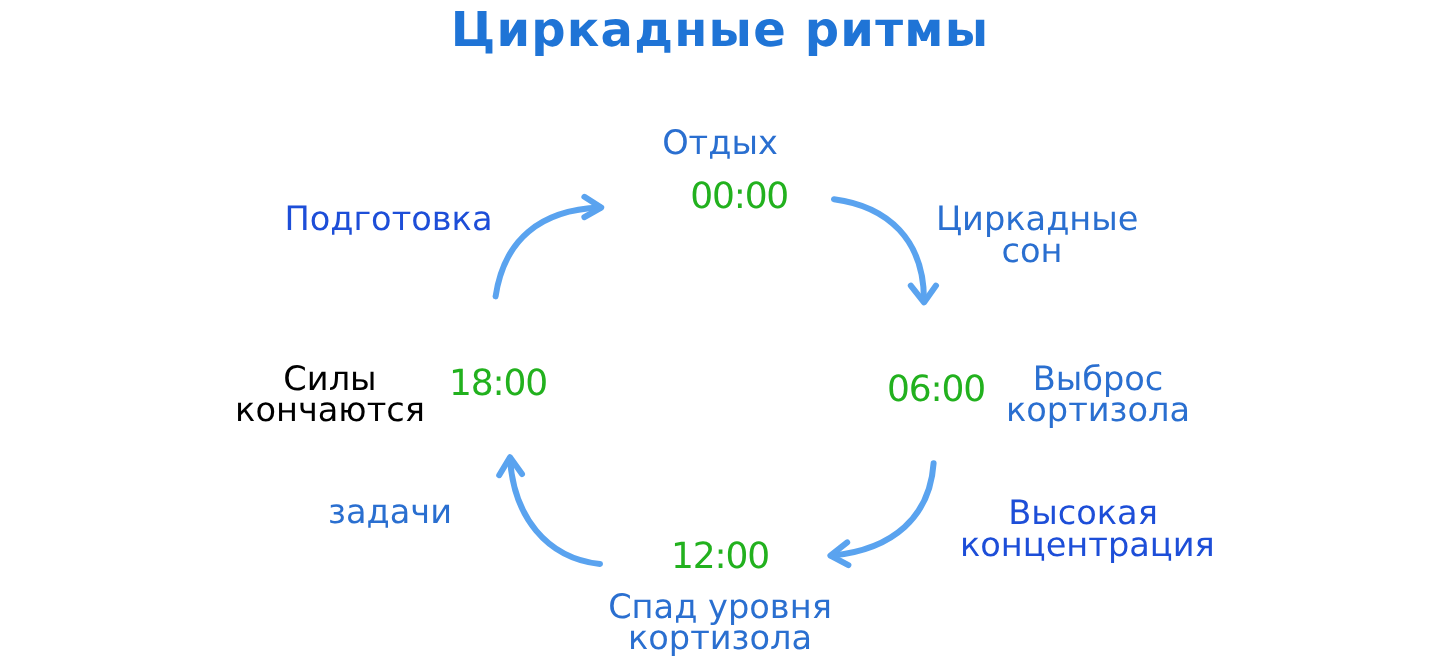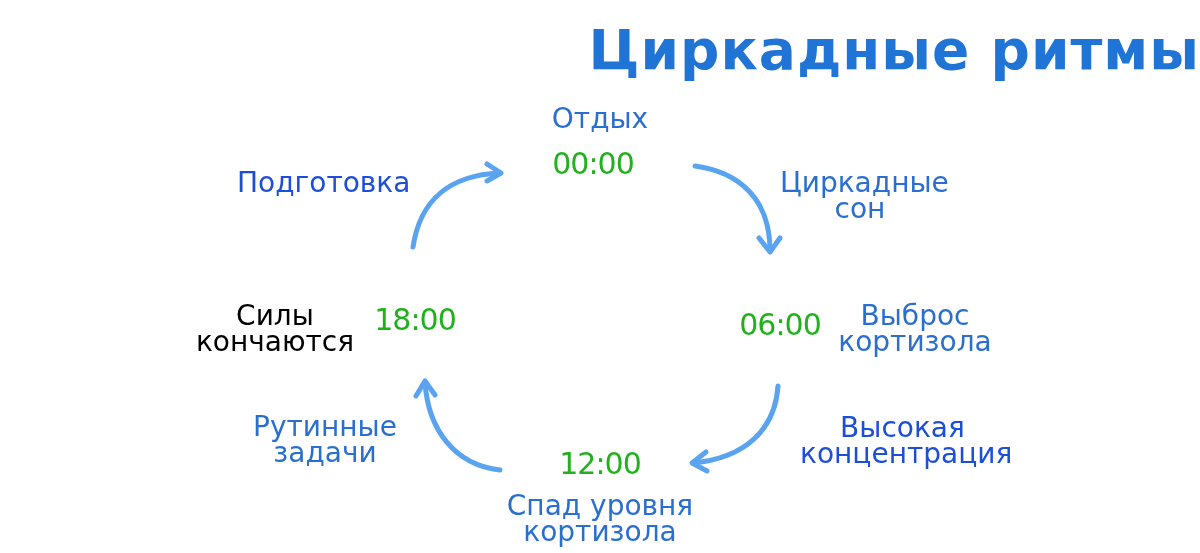--- a/index.html
+++ b/index.html
@@ -1,19 +1,19 @@
 <!DOCTYPE html>
 <html><head>
   <meta charset="utf-8">
   <style>
     html, body { margin: 0; padding: 0; background: #ffffff; }
     body { width: 1200px; height: 553px; position: relative; overflow: hidden;
            font-family: "DejaVu Sans", sans-serif; }
-    .title { position: absolute; left: 0; top: 18px; width: 1200px; text-align: right;
-             font-size: 55px; font-weight: bold; letter-spacing: 1px; }
+    .title { position: absolute; left: 0; top: 2px; width: 1200px; text-align: center;
+             font-size: 40px; font-weight: bold; letter-spacing: 1px; }
     .lbl { position: absolute; text-align: center; font-size: 28px; line-height: 26px; }
     .time { position: absolute; text-align: center; font-size: 30px; letter-spacing: -1px; }
     svg.arrows { position: absolute; left: 0; top: 0; }
   </style>
 </head>
 <body>
 
 <div class="title" style="color:#1f74d6">Циркадные ритмы</div>
 
 <svg class="arrows" width="1200" height="553">
@@ -30,21 +30,21 @@
       <path d="M500 470 C 455 465, 428 430, 425 382"></path>
       <path d="M416 396 L425 381 L435 395"></path>
     </g>
     <g>
       <path d="M413 247 C 420 200, 450 175, 500 173"></path>
       <path d="M487 164 L501 173 L487 181"></path>
     </g>
   </g>
 </svg>
 
-<div class="time" style="left:543px; top:146px; width:100px; color:#22b11e;">00:00</div>
+<div class="time" style="left:566px; top:146px; width:100px; color:#22b11e;">00:00</div>
 <div class="time" style="left:730px; top:307px; width:100px; color:#22b11e;">06:00</div>
 <div class="time" style="left:550px; top:446px; width:100px; color:#22b11e;">12:00</div>
 <div class="time" style="left:365px; top:302px; width:100px; color:#22b11e;">18:00</div>
 
 <div class="lbl" style="left:520px; top:106px; width:160px; color:#2a6fd0;">
   <div>Отдых</div>
 </div>
 
 <div class="lbl" style="left:780px; top:170px; width:160px; color:#2a6fd0;">
   <div>Циркадные</div>
@@ -60,21 +60,20 @@
   <div>Высокая</div>
   <div>концентрация</div>
 </div>
 
 <div class="lbl" style="left:505px; top:493px; width:190px; color:#2a6fd0;">
   <div>Спад уровня</div>
   <div>кортизола</div>
 </div>
 
 <div class="lbl" style="left:245px; top:414px; width:160px; color:#2a6fd0;">
-  <div>Рутинные</div>
   <div>задачи</div>
 </div>
 
 <div class="lbl" style="left:195px; top:303px; width:160px; color:#000000;">
   <div>Силы</div>
   <div>кончаются</div>
 </div>
 
 <div class="lbl" style="left:237px; top:170px; width:170px; color:#1d4ed8;">
   <div>Подготовка</div>

